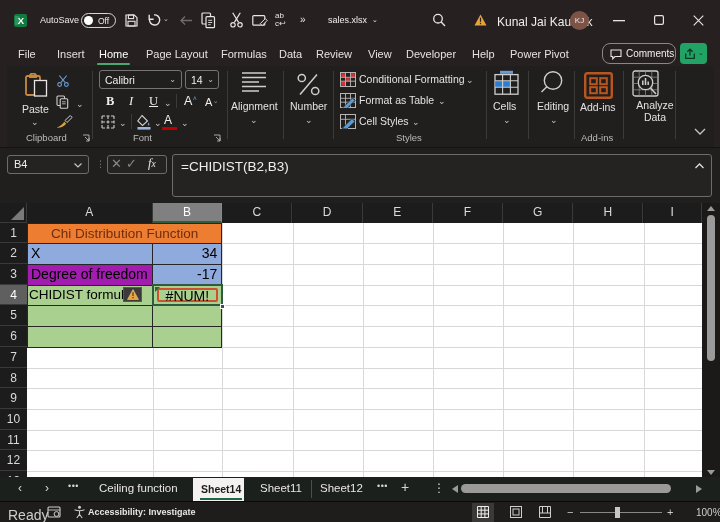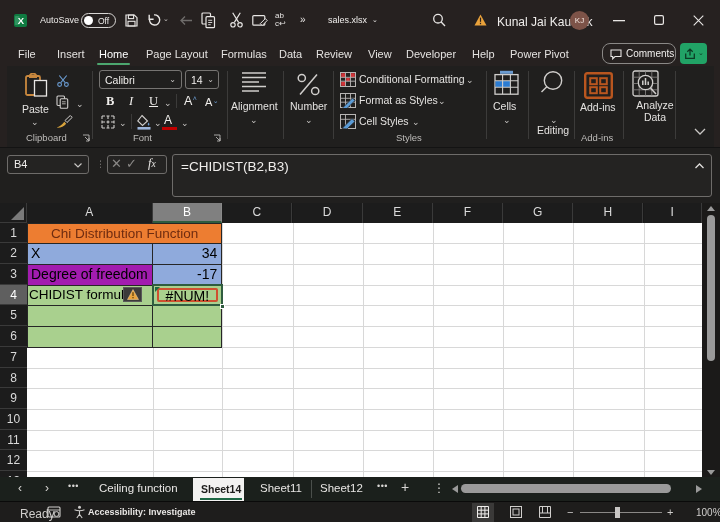--- a/index.html
+++ b/index.html
@@ -208,21 +208,21 @@
       <rect x="6.2" y="5.8" width="3.6" height="3.4" fill="#d13438"></rect>
       <path d="M0.5 5.3 H15.5 M0.5 9.2 H15.5 M5.5 0.5 V14.5 M10.5 0.5 V14.5" stroke="#b8b6b4" stroke-width="0.9"></path>
     </svg>
     <div class="cap" style="left:359px;top:7px;">Conditional Formatting</div>
     <div class="chev" style="left:466px;top:9px;font-size:9px;">⌄</div>
     <svg class="abs" style="left:340px;top:27px" width="16" height="15" viewBox="0 0 16 15">
       <rect x="0.5" y="0.5" width="15" height="14" fill="none" stroke="#b8b6b4" stroke-width="1"></rect>
       <path d="M0.5 5.3 H15.5 M0.5 9.2 H15.5 M5.5 0.5 V14.5 M10.5 0.5 V14.5" stroke="#b8b6b4" stroke-width="0.9"></path>
       <path d="M3 14.5 L12.5 5 l2.5 2.5 L5.5 17 z" fill="#5b9bd5" stroke="#2a2a2a" stroke-width="0.8"></path>
     </svg>
-    <div class="cap" style="left:359px;top:28px;">Format as Styles</div>
+    <div class="cap" style="left:359px;top:28px;">Format as Table</div>
     <div class="chev" style="left:438px;top:30px;font-size:9px;">⌄</div>
     <svg class="abs" style="left:340px;top:48px" width="16" height="15" viewBox="0 0 16 15">
       <rect x="0.5" y="0.5" width="15" height="14" fill="none" stroke="#b8b6b4" stroke-width="1"></rect>
       <path d="M0.5 5.3 H15.5 M5.5 0.5 V14.5" stroke="#b8b6b4" stroke-width="0.9"></path>
       <path d="M2 14.5 L12 4.5 l3 3 L7 15 z" fill="#5b9bd5" stroke="#2a2a2a" stroke-width="0.8"></path>
     </svg>
     <div class="cap" style="left:359px;top:49px;">Cell Styles</div>
     <div class="chev" style="left:412px;top:51px;font-size:9px;">⌄</div>
     <div class="glabel" style="left:396px;">Styles</div>
     <div class="gdiv" style="left:486px;"></div>
@@ -234,21 +234,21 @@
       <path d="M1 10.8 H24 M1 17.2 H24 M8.6 4.6 V24.2 M16.4 4.6 V24.2" stroke="#d0cecc" stroke-width="1.1"></path>
     </svg>
     <div class="cap" style="left:493px;top:34px;">Cells</div>
     <div class="chev" style="left:503px;top:49px;">⌄</div>
     <div class="gdiv" style="left:528px;"></div>
 
     <svg class="abs" style="left:539px;top:4px" width="25" height="25" viewBox="0 0 25 25">
       <circle cx="14" cy="10.5" r="8.7" fill="none" stroke="#d0cecc" stroke-width="1.4"></circle>
       <path d="M7.8 16.7 L2.5 22" stroke="#d0cecc" stroke-width="1.4"></path>
     </svg>
-    <div class="cap" style="left:537px;top:34px;margin-top:24px;">Editing</div>
+    <div class="cap" style="left:537px;top:34px;">Editing</div>
     <div class="chev" style="left:550px;top:49px;">⌄</div>
     <div class="gdiv" style="left:573.5px;"></div>
 
     <svg class="abs" style="left:584px;top:6px" width="29" height="27" viewBox="0 0 29 27">
       <rect x="1.2" y="1.2" width="26.6" height="24.6" rx="2" fill="none" stroke="#b9561f" stroke-width="2.4"></rect>
       <rect x="6.2" y="6.2" width="6.6" height="6" fill="none" stroke="#b9561f" stroke-width="2"></rect>
       <rect x="16.2" y="6.2" width="6.6" height="6" fill="none" stroke="#b9561f" stroke-width="2"></rect>
       <rect x="6.2" y="15.2" width="6.6" height="6" fill="none" stroke="#b9561f" stroke-width="2"></rect>
       <rect x="16.2" y="15.2" width="6.6" height="6" fill="none" stroke="#b9561f" stroke-width="2"></rect>
     </svg>
@@ -391,21 +391,21 @@
     <div class="abs" style="left:401px;top:3px;color:#d8d6d4;font-size:14px;line-height:14px;">+</div>
     <div class="abs" style="left:433px;top:4px;color:#d8d6d4;font-size:12px;line-height:14px;">⋮</div>
     <div class="abs" style="left:450px;top:5px;width:260px;height:14px;">
       <div class="abs" style="left:2px;top:3px;width:0;height:0;border-top:4px solid transparent;border-bottom:4px solid transparent;border-right:6px solid #9a9a9a;"></div>
       <div class="abs" style="left:11px;top:1.5px;width:210px;height:9.5px;background:#9a9a9a;border-radius:5px;"></div>
       <div class="abs" style="right:8px;top:3px;width:0;height:0;border-top:4px solid transparent;border-bottom:4px solid transparent;border-left:6px solid #9a9a9a;"></div>
     </div>
   </div>
 
   <div id="statusbar" class="abs">
-    <div class="abs" style="left:8px;top:5px;color:#d0cecc;font-size:12px;margin-left:12px;">Ready</div>
+    <div class="abs" style="left:8px;top:5px;color:#d0cecc;font-size:14px;">Ready</div>
     <svg class="abs" style="left:47px;top:3px" width="15" height="14" viewBox="0 0 15 14">
       <rect x="1" y="2" width="12" height="10" rx="1" fill="none" stroke="#d0cecc" stroke-width="1.1"></rect>
       <path d="M1 5 H13" stroke="#d0cecc" stroke-width="0.9"></path>
       <circle cx="9.5" cy="9" r="2.4" fill="#1e1d1c" stroke="#d0cecc" stroke-width="1"></circle>
     </svg>
     <svg class="abs" style="left:73px;top:3px" width="13" height="14" viewBox="0 0 13 14">
       <circle cx="6.5" cy="2.3" r="1.5" fill="#d0cecc"></circle>
       <path d="M1.5 4.8 Q6.5 6.6 11.5 4.8 M6.5 6 V9.3 M6.5 9.3 L3.8 13 M6.5 9.3 L9.2 13" stroke="#d0cecc" stroke-width="1.1" fill="none"></path>
     </svg>
     <div class="abs" style="left:88px;top:5px;color:#e8e6e4;font-size:9px;font-weight:bold;">Accessibility: Investigate</div>

